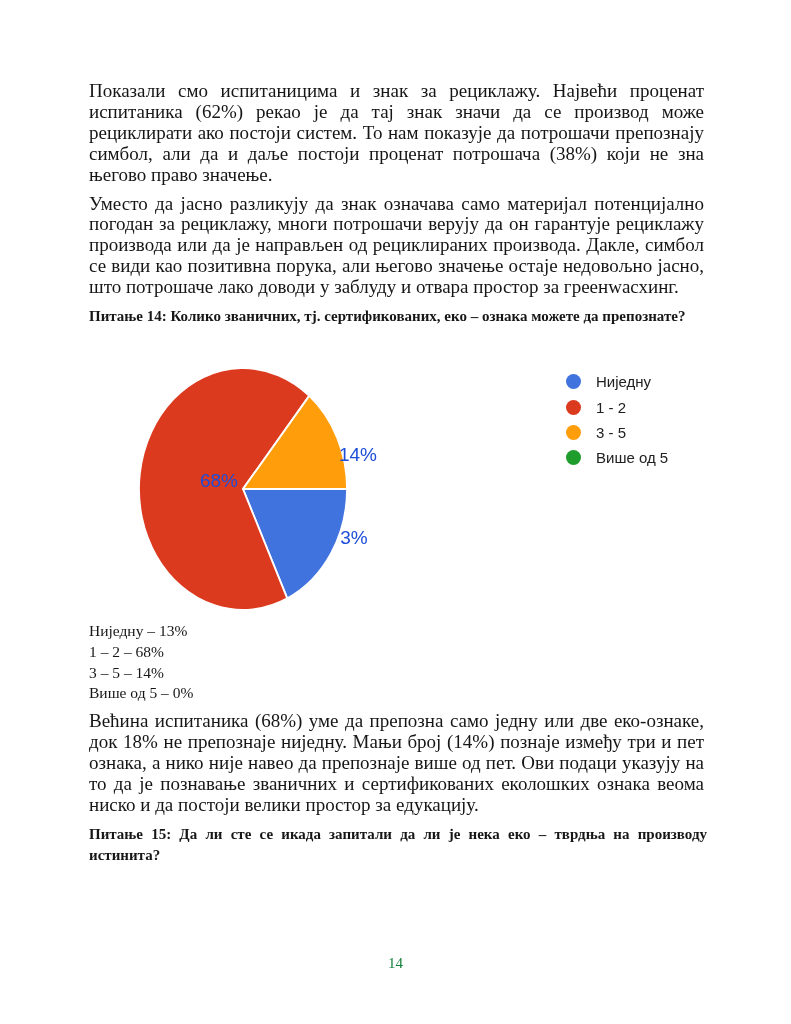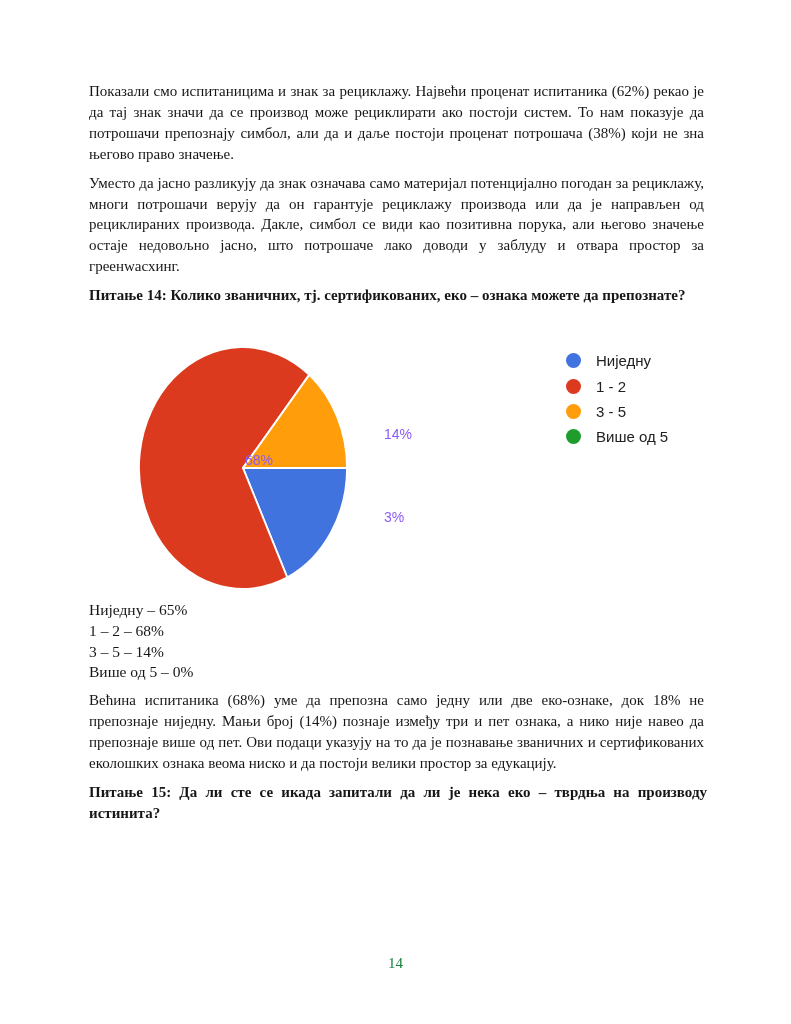--- a/index.html
+++ b/index.html
@@ -4,36 +4,35 @@
 <style>
   html,body { margin:0; padding:0; background:#ffffff; }
   .page {
     position:relative; width:791px; height:1024px; margin:0 auto;
     background:#ffffff; overflow:hidden;
     font-family:"Liberation Serif", serif; color:#161616;
   }
   .content { position:absolute; left:89px; top:81px; width:618px; }
 
   p.body {
-    font-size:15px; line-height:20.9px; text-align:justify;
+    font-size:19px; line-height:20.9px; text-align:justify;
     margin:0 3px 8px 0;
   }
   .heading {
     font-size:15px; line-height:20.9px; font-weight:bold;
     text-align:justify; margin:7px 0 0 0;
   }
 
   .chart-block { position:relative; height:256px; margin-top:38px; }
   .pie-wrap { position:absolute; left:50px; top:3px; width:208px; height:242px; }
   .pie-wrap svg { width:208px; height:242px; display:block; }
   .slice-label {
     position:absolute; transform:translate(-50%,-50%);
-    font-family:"Liberation Sans", sans-serif; font-size:14px; color:#8b5cf6;
+    font-family:"Liberation Sans", sans-serif; font-size:19px; color:#1d4ed8;
     white-space:nowrap;
-    margin-left:40px;
   }
   .lbl-68 { left:80px;  top:113px; }
   .lbl-14 { left:219px; top:87px;  }
   .lbl-18 { left:215px; top:170px; }
 
   .legend { position:absolute; left:477px; top:4px; }
   .legend-row { display:flex; align-items:center; height:25.4px; }
   .legend-dot {
     width:15px; height:15px; border-radius:50%; flex:0 0 15px; margin-right:15px;
     background:#999;
@@ -92,21 +91,21 @@
           <span class="legend-label">3 - 5</span>
         </div>
         <div class="legend-row">
           <span class="legend-dot" style="background: rgb(31, 157, 44);"></span>
           <span class="legend-label">Више од 5</span>
         </div>
       </div>
     </div>
 
     <div class="summary">
-      <div>Ниједну – 65%</div>
+      <div>Ниједну – 13%</div>
       <div>1 – 2 – 68%</div>
       <div>3 – 5 – 14%</div>
       <div>Више од 5 – 0%</div>
     </div>
 
     <p class="body p3">Већина испитаника (68%) уме да препозна само једну или две еко-ознаке, док 18% не препознаје ниједну. Мањи број (14%) познаје између три и пет ознака, а нико није навео да препознаје више од пет. Ови подаци указују на то да је познавање званичних и сертификованих еколошких ознака веома ниско и да постоји велики простор за едукацију.</p>
 
     <div class="heading q15">Питање 15: Да ли сте се икада запитали да ли је нека еко – тврдња на производу истинита?</div>
 
   </div>

